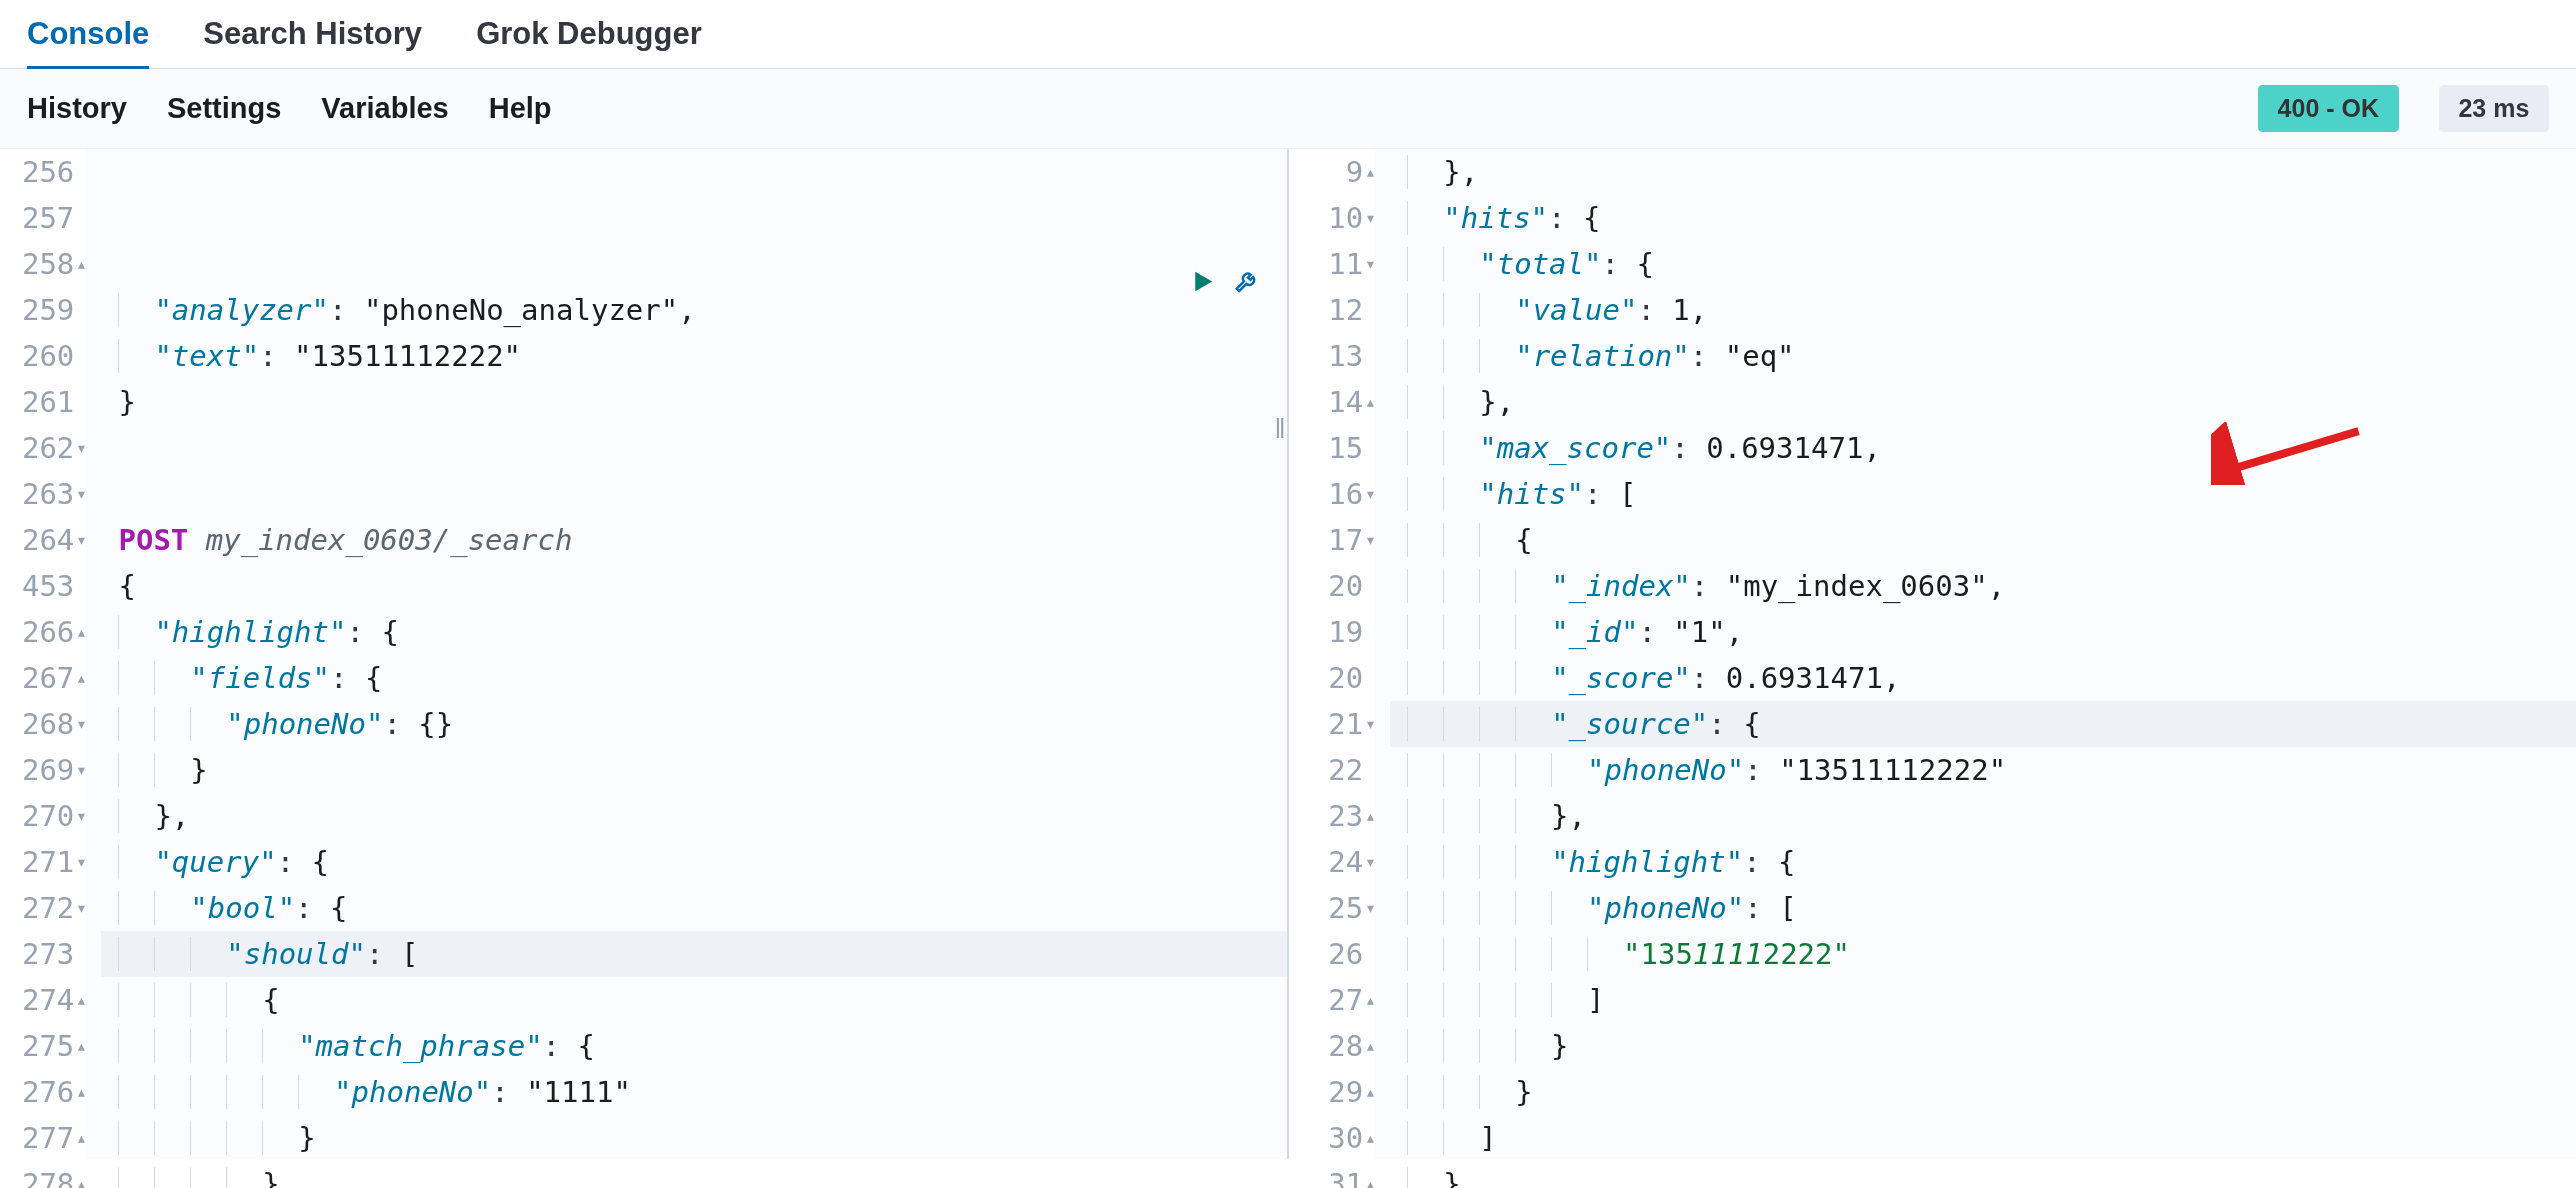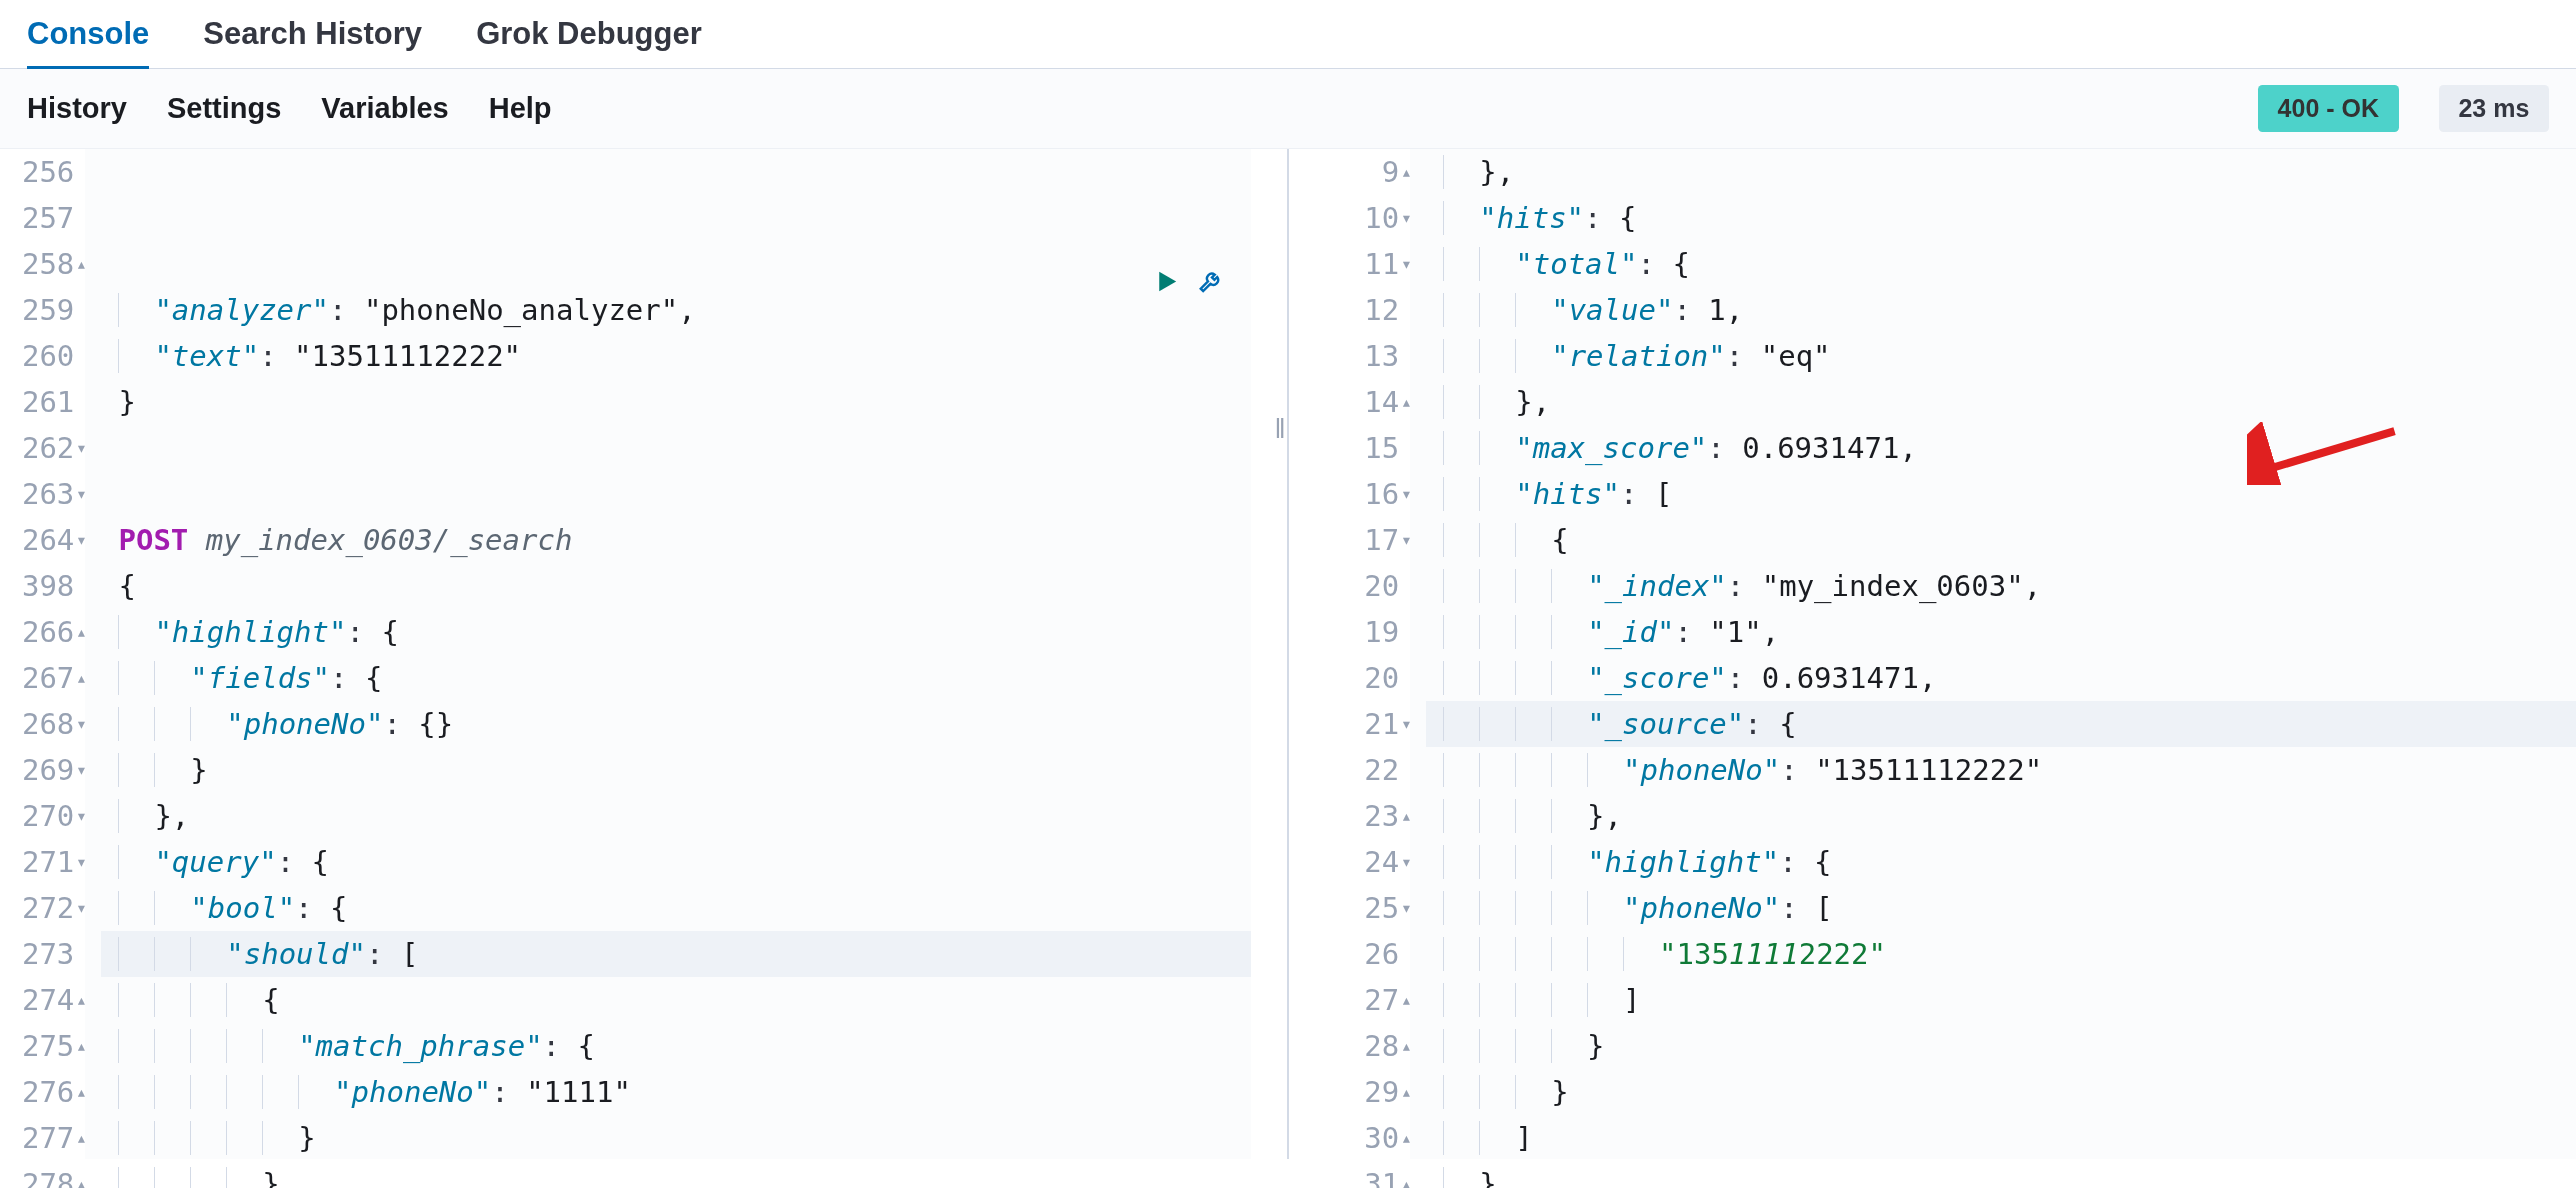--- a/index.html
+++ b/index.html
@@ -8,21 +8,21 @@
   .tab-bar { display: flex; gap: 54px; padding: 16px 27px 0 27px; border-bottom: 1.8px solid #d3dae6; font-size: 31px; font-weight: 700; }
   .tab-item { padding-bottom: 14.3px; cursor: pointer; color: #343741; }
   .tab-item.active { color: #006bb4; border-bottom: 3.6px solid #006bb4; margin-bottom: -1.8px; }
   .beta-badge { display:inline-block; font-size: 18px; font-weight: 700; border: 1.8px solid #69707d; border-radius: 6.3px; padding: 1.8px 9px 0.9px 9px; vertical-align: middle; margin-left: 9px; color:#69707d; letter-spacing: 0.9px; position:relative; top:-3.6px;}
   
   .sub-bar { display: flex; align-items: center; padding: 16px 27px; background: #fafbfd; font-size: 29px; font-weight: 700; gap: 40px; border-bottom: 0.9px solid #edf0f5; }
   .sub-bar .spacer { flex: 1; }
   .status-badge { background: #4dd2ca; color: #333; font-size: 25px; font-weight: 700; padding: 9px 19.7px; border-radius: 4.5px; }
   .timing-badge { background: #e9edf3; color: #343741; font-size: 25px; font-weight: 700; padding: 9px 19.7px; border-radius: 4.5px; }
   
-  .editor-row { display: flex; position: relative; height: 1010px; gap: 36px; }
+  .editor-row { display: flex; position: relative; height: 1010px; }
   .pane { flex: 1; min-width: 0; display: flex; font-family: "Menlo","Consolas",monospace; font-size: 29px; line-height: 46px; position: relative; }
   .gutter { text-align: right; color: #98a2b3; background: #fff; user-select: none; padding-right: 10.7px; width: 85px; }
   .gutter div { position:relative; }
   .fold-mark { position: absolute; right: -12.5px; top: 0; width: 12.5px; font-size: 18px; color:#98a2b3; line-height:46px; }
   .code-col { flex: 1; white-space: pre; padding-left: 16px; background: #fbfcfd; position: relative; }
   .code-line { position: relative; }
   .hl-row { background: #eef2f7; }
   .k { color: #0077a2; font-style: italic; }
   .s { color: #0f7a37; }
   .p { color: #343741; }
@@ -59,21 +59,21 @@
     <div class="gutter" id="req-gutter">
         <div>256</div>
         <div>257</div>
         <div>258<span class="fold-mark">▴</span></div>
         <div>259</div>
         <div>260</div>
         <div>261</div>
         <div>262<span class="fold-mark">▾</span></div>
         <div>263<span class="fold-mark">▾</span></div>
         <div>264<span class="fold-mark">▾</span></div>
-        <div>398</div>
+        <div>453</div>
         <div>266<span class="fold-mark">▴</span></div>
         <div>267<span class="fold-mark">▴</span></div>
         <div>268<span class="fold-mark">▾</span></div>
         <div>269<span class="fold-mark">▾</span></div>
         <div>270<span class="fold-mark">▾</span></div>
         <div>271<span class="fold-mark">▾</span></div>
         <div>272<span class="fold-mark">▾</span></div>
         <div>273</div>
         <div>274<span class="fold-mark">▴</span></div>
         <div>275<span class="fold-mark">▴</span></div>

